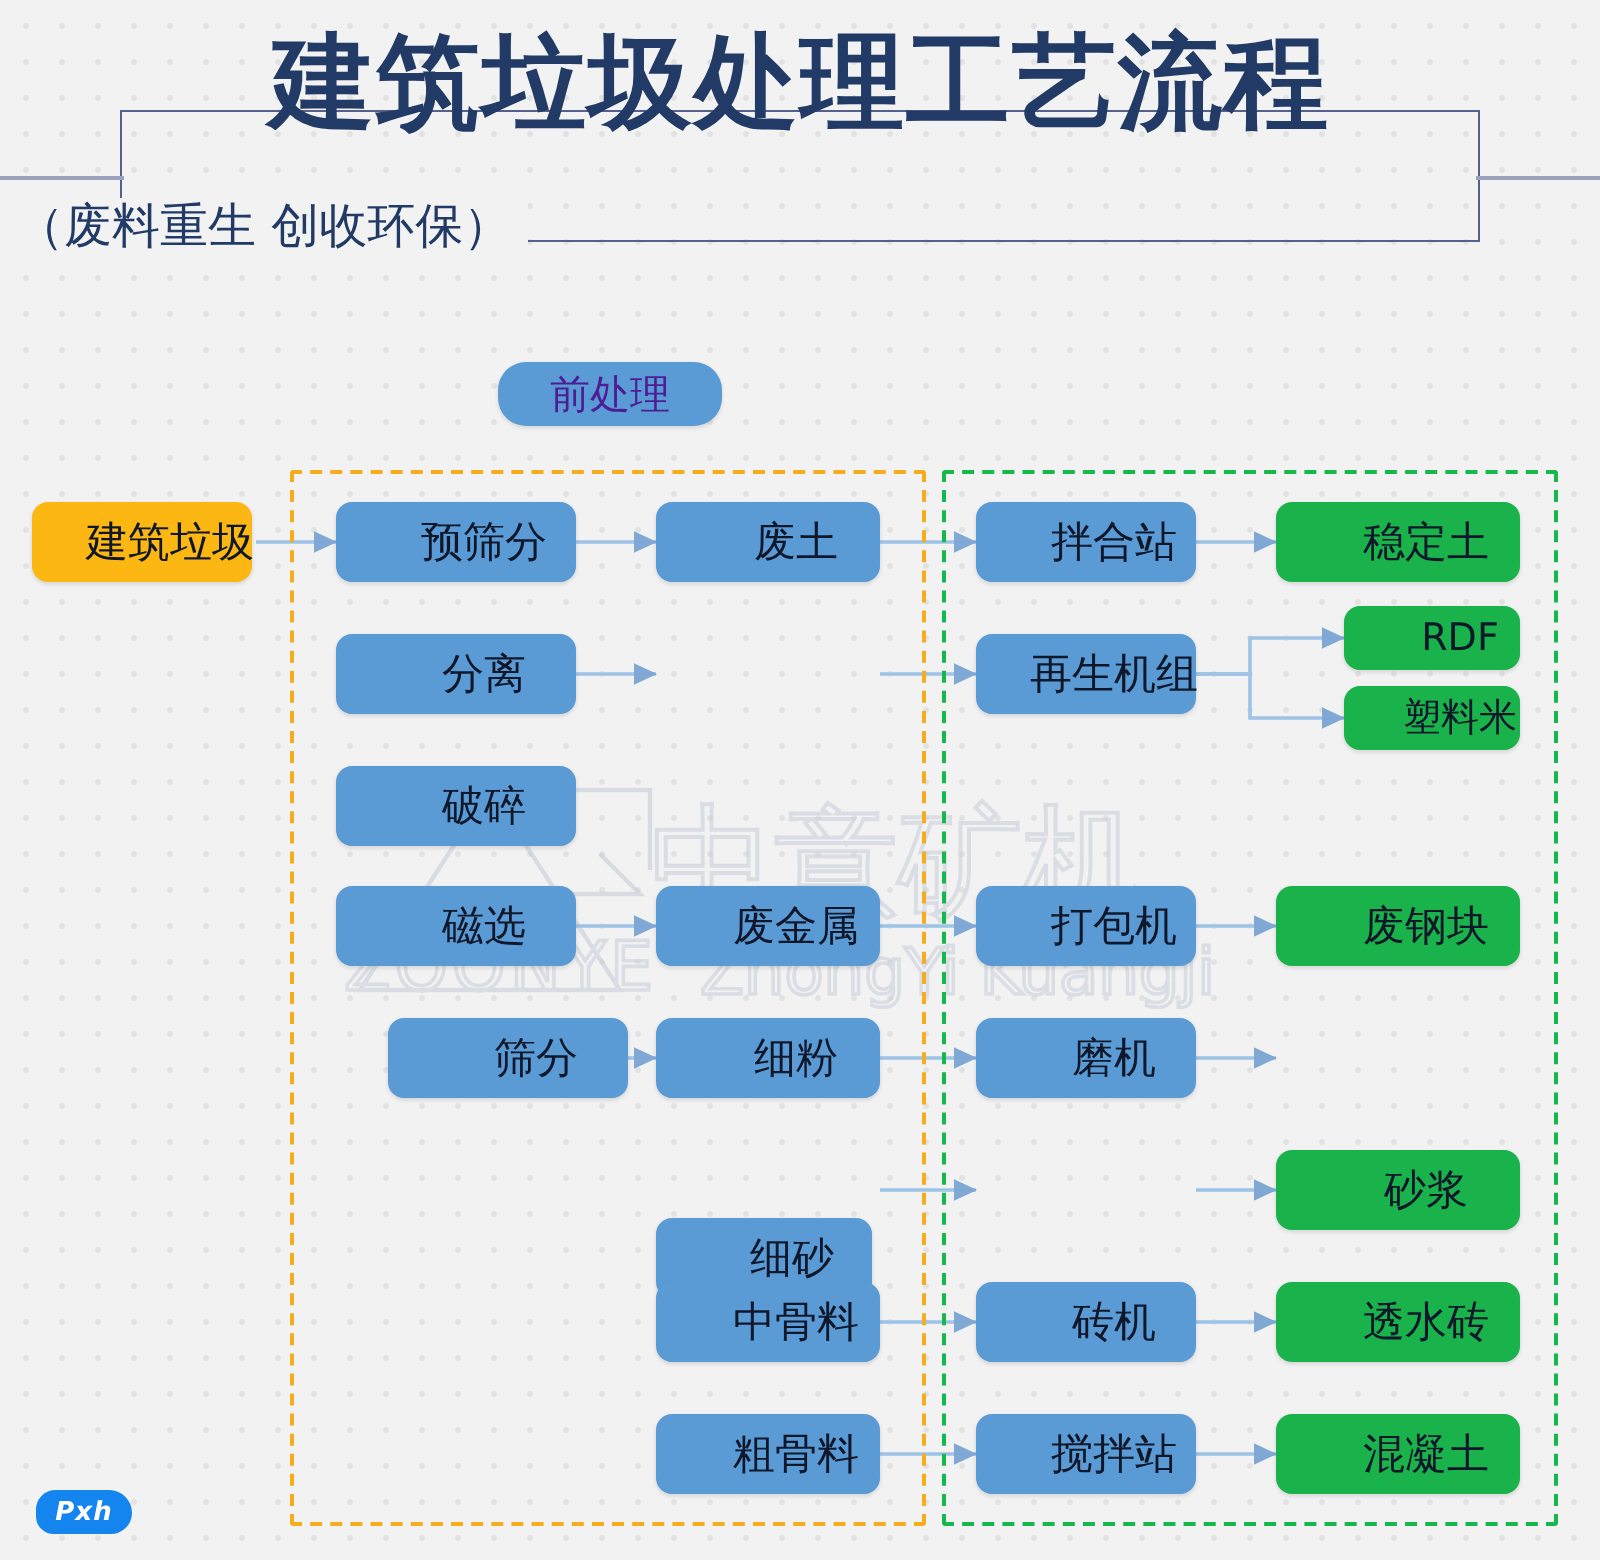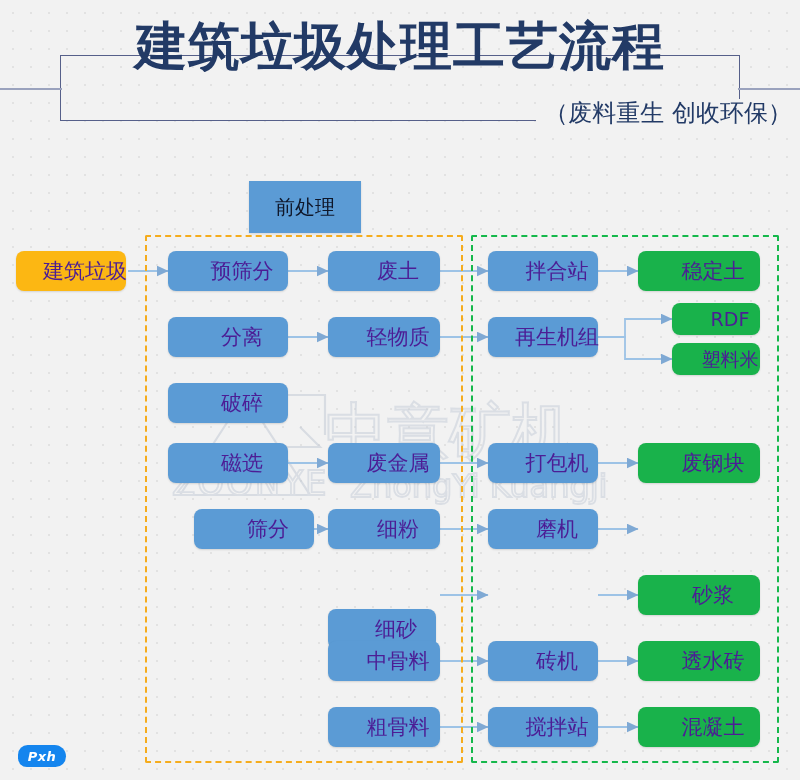--- a/index.html
+++ b/index.html
@@ -25,52 +25,52 @@
   }
   .frame-line{
     position:absolute;height:1.5px;background:#9aa2bd;top:88px;
   }
   .frame-line.l{left:0;width:62px;}
   .frame-line.r{left:738px;width:62px;}
   .main-title{
     position:absolute;left:0;top:12px;width:800px;text-align:center;
     font-size:52px;font-weight:bold;color:#223a66;
     letter-spacing:1px;line-height:68px;
-    font-family:Liberation Sans, sans-serif;
+    font-family:Liberation Mono, monospace;
   }
   .sub-title{
-    position:absolute;left:0;top:96px;width:800px;text-align:right;
+    position:absolute;left:0;top:96px;width:800px;text-align:left;
     font-size:24px;color:#223a66;line-height:34px;
     background:transparent;
   }
   .sub-title span{background:#f2f2f2;padding:0 8px;}
 
   
   #watermark{
     position:absolute;left:150px;top:375px;width:520px;height:130px;
     pointer-events:none;opacity:.55;
   }
 
   
   .pill{
-    position:absolute;height:52px;border-radius:0;
-    background:#5b9bd5;color:#0f172a;font-size:20px;
+    position:absolute;height:32px;border-radius:14px;
+    background:#5b9bd5;color:#4c1d95;font-size:20px;
     display:flex;align-items:center;justify-content:center;
     box-shadow:0 1px 2px rgba(0,0,0,.12);
   }
 
   
   .group-box{position:absolute;box-sizing:border-box;border-radius:2px;}
   #group-pre{border:2.5px dashed #f5ac1d;}
   #group-post{border:2.5px dashed #15b84b;}
 
   
   .node{
     position:absolute;box-sizing:border-box;
-    border-radius:8px;color:#4c1d95;
+    border-radius:8px;color:#0f172a;
     display:flex;align-items:center;justify-content:center;
     font-size:21px;line-height:1;
     box-shadow:0 1px 2px rgba(0,0,0,.13);
     white-space:nowrap;
     padding-left:28px;
   }
   .node.blue{background:#5b9bd5;}
   .node.green{background:#19b24b;}
   .node.orange{background:#fcb713;}
   .node.small{font-size:19px;}
@@ -153,21 +153,20 @@
 
   <div class="node orange" style="left:16px;top:251px;width:110px;height:40px;">建筑垃圾</div>
 
   <div class="node blue" style="left:168px;top:251px;width:120px;height:40px;">预筛分</div>
   <div class="node blue" style="left:168px;top:317px;width:120px;height:40px;">分离</div>
   <div class="node blue" style="left:168px;top:383px;width:120px;height:40px;">破碎</div>
   <div class="node blue" style="left:168px;top:443px;width:120px;height:40px;">磁选</div>
   <div class="node blue" style="left:168px;top:509px;width:120px;height:40px;margin-left:26px;">筛分</div>
 
   <div class="node blue" style="left:328px;top:251px;width:112px;height:40px;">废土</div>
-  <div class="node blue" style="left:328px;top:317px;width:112px;height:40px;">轻物质</div>
   <div class="node blue" style="left:328px;top:443px;width:112px;height:40px;">废金属</div>
   <div class="node blue" style="left:328px;top:509px;width:112px;height:40px;text-align:right;">细粉</div>
   <div class="node blue" style="left:328px;top:575px;width:108px;height:40px;margin-top:34px;">细砂</div>
   <div class="node blue" style="left:328px;top:641px;width:112px;height:40px;">中骨料</div>
   <div class="node blue" style="left:328px;top:707px;width:112px;height:40px;">粗骨料</div>
 
   <div class="node blue" style="left:488px;top:251px;width:110px;height:40px;">拌合站</div>
   <div class="node blue" style="left:488px;top:317px;width:110px;height:40px;">再生机组</div>
   <div class="node blue" style="left:488px;top:443px;width:110px;height:40px;">打包机</div>
   <div class="node blue" style="left:488px;top:509px;width:110px;height:40px;">磨机</div>

